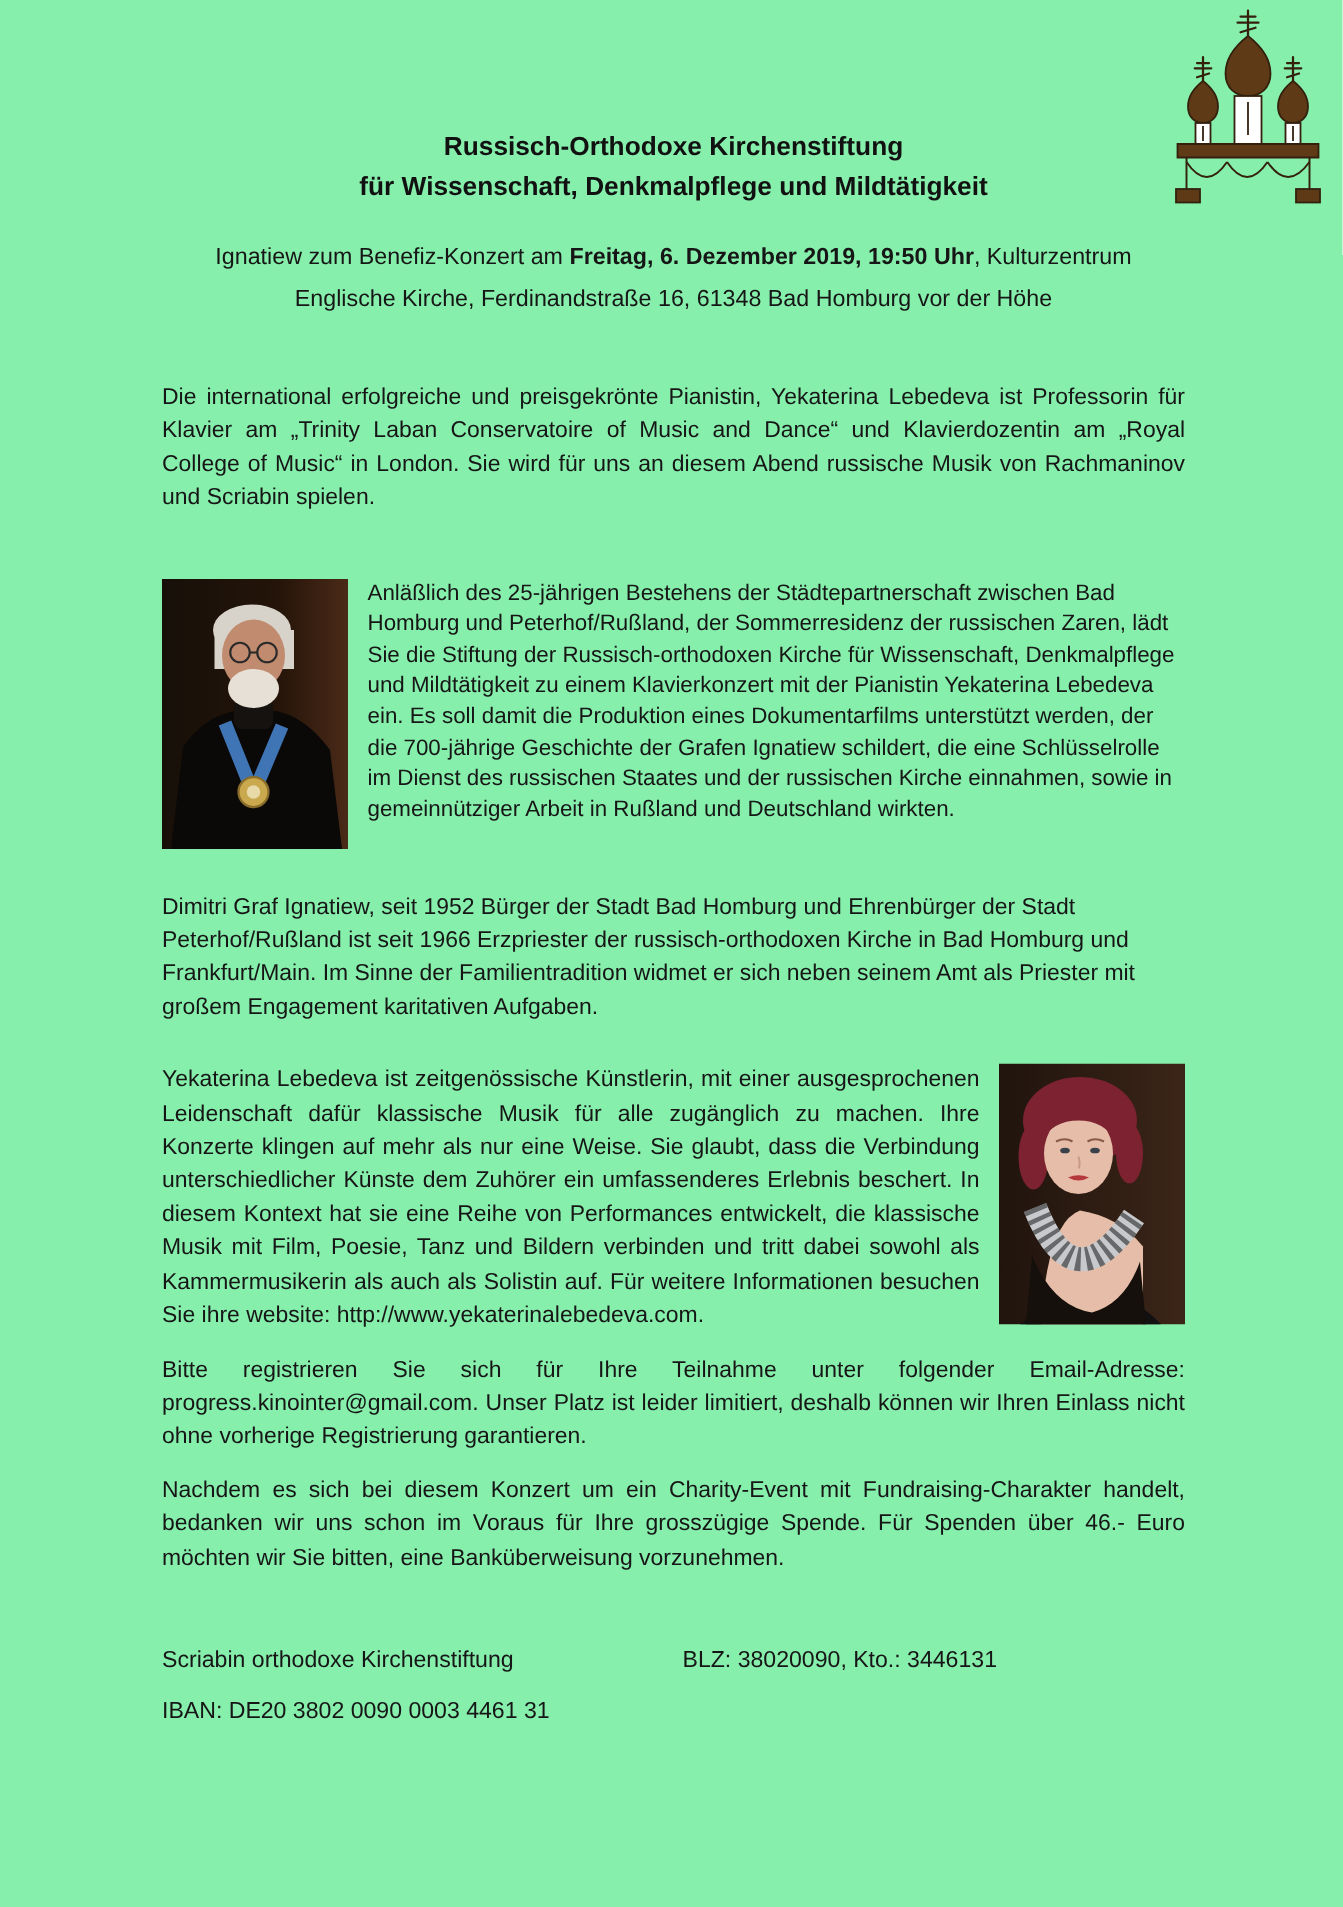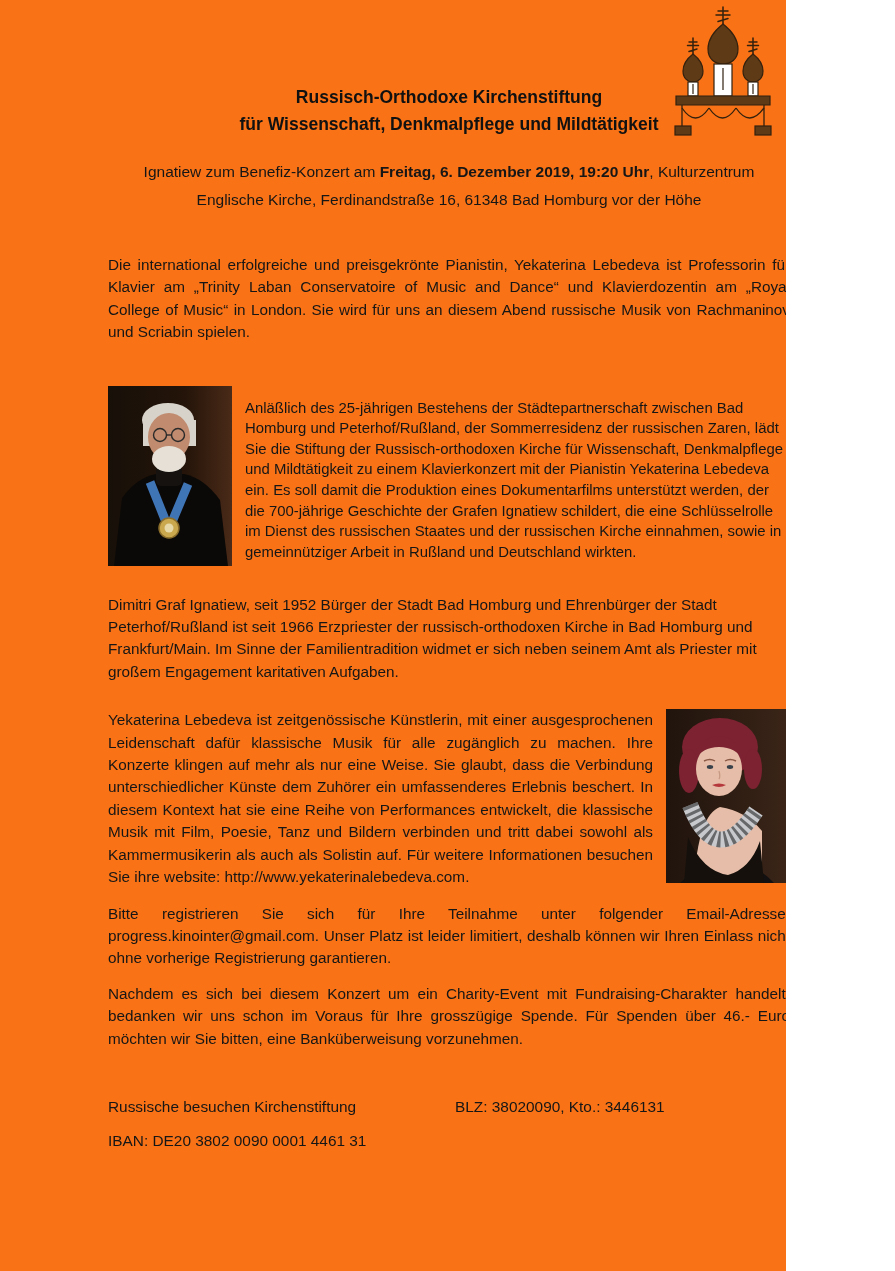--- a/index.html
+++ b/index.html
@@ -1,31 +1,31 @@
 <!DOCTYPE html>
 <html><head>
 <meta charset="utf-8">
 <style>
   html,body{margin:0;padding:0;background:#ffffff;}
   .page{
-    position:relative;width:786px;height:1271px;background:#f97316;
+    position:relative;width:895px;height:1271px;background:#86efac;
     font-family:"Liberation Sans",sans-serif;color:#161616;overflow:hidden;
   }
   .logo{position:absolute;top:4px;right:8px;width:110px;height:134px;}
   .content{position:absolute;left:108px;top:0;width:682px;}
   h1{margin:84px 0 0 0;font-size:17.5px;line-height:27px;text-align:center;font-weight:bold;color:#111;}
   .tline{display:block;}
   .invitation{margin:20px 0 0 0;font-size:15.5px;line-height:28px;text-align:center;}
   .para{font-size:15.3px;line-height:22.4px;margin:0;}
   .justify{text-align:justify;}
   .intro{margin-top:40px;}
   .row{display:flex;gap:13px;margin-top:42px;align-items:flex-start;}
   .row2{margin-top:26px;}
   .photo{flex:0 0 124px;display:block;}
-  .side{line-height:20.6px;font-size:14.9px;flex:1;margin-top:12px;}
+  .side{line-height:20.6px;font-size:14.9px;flex:1;}
   .side2{flex:1;}
   .dimitri{margin-top:28px;}
   .reg{margin-top:14px;}
   .charity{margin-top:13px;}
   .bank{margin-top:46px;font-size:15.4px;}
   .bank-row{display:grid;grid-template-columns:347px 1fr;line-height:21px;margin-bottom:13px;}
   .footer-line{margin-top:42px;font-size:15.4px;line-height:21px;}
   .u{color:inherit;cursor:pointer;}
   b{font-weight:bold;}
 </style>
@@ -66,21 +66,21 @@
     </g>
   </svg>
 
   <div class="content">
 
     <h1>
       <span class="tline">Russisch-Orthodoxe Kirchenstiftung</span>
       <span class="tline">für Wissenschaft, Denkmalpflege und Mildtätigkeit</span>
     </h1>
 
-    <p class="invitation"><span>Ignatiew zum Benefiz-Konzert am </span><b>Freitag, 6. Dezember 2019, 19:20 Uhr</b><span>, Kulturzentrum Englische Kirche, Ferdinandstraße 16, 61348 Bad Homburg vor der Höhe</span></p>
+    <p class="invitation"><span>Ignatiew zum Benefiz-Konzert am </span><b>Freitag, 6. Dezember 2019, 19:50 Uhr</b><span>, Kulturzentrum Englische Kirche, Ferdinandstraße 16, 61348 Bad Homburg vor der Höhe</span></p>
 
     <p class="para justify intro">Die international erfolgreiche und preisgekrönte Pianistin, Yekaterina Lebedeva ist Professorin für Klavier am „Trinity Laban Conservatoire of Music and Dance“ und Klavierdozentin am „Royal College of Music“ in London. Sie wird für uns an diesem Abend russische Musik von Rachmaninov und Scriabin spielen.</p>
 
     <div class="row">
 
       <svg class="photo" width="124" height="180" viewBox="0 0 124 180" aria-hidden="true">
         <defs>
           <linearGradient id="bgm" x1="0" y1="0" x2="1" y2="0">
             <stop offset="0" stop-color="#171009"></stop>
               <stop offset="0.62" stop-color="#241409"></stop>
@@ -136,23 +136,23 @@
         <path d="M18,174 L22,128 Q36,162 62,166 Q84,160 94,132 L98,174 Z" fill="#15100c"></path>
       </svg>
     </div>
 
     <p class="para justify reg"><span>Bitte registrieren Sie sich für Ihre Teilnahme unter folgender Email-Adresse: </span><span class="u">progress.kinointer@gmail.com</span><span>. Unser Platz ist leider limitiert, deshalb können wir Ihren Einlass nicht ohne vorherige Registrierung garantieren.</span></p>
 
     <p class="para justify charity">Nachdem es sich bei diesem Konzert um ein Charity-Event mit Fundraising-Charakter handelt, bedanken wir uns schon im Voraus für Ihre grosszügige Spende. Für Spenden über 46.- Euro möchten wir Sie bitten, eine Banküberweisung vorzunehmen.</p>
 
     <div class="bank">
       <div class="bank-row">
-        <span>Russische besuchen Kirchenstiftung</span>
+        <span>Scriabin orthodoxe Kirchenstiftung</span>
         <span>BLZ: 38020090, Kto.: 3446131</span>
       </div>
       <div class="bank-row">
-        <span>IBAN: DE20 3802 0090 0001 4461 31</span>
+        <span>IBAN: DE20 3802 0090 0003 4461 31</span>
       </div>
     </div>
 
 
   </div>
 </div>
 
 </body></html>

